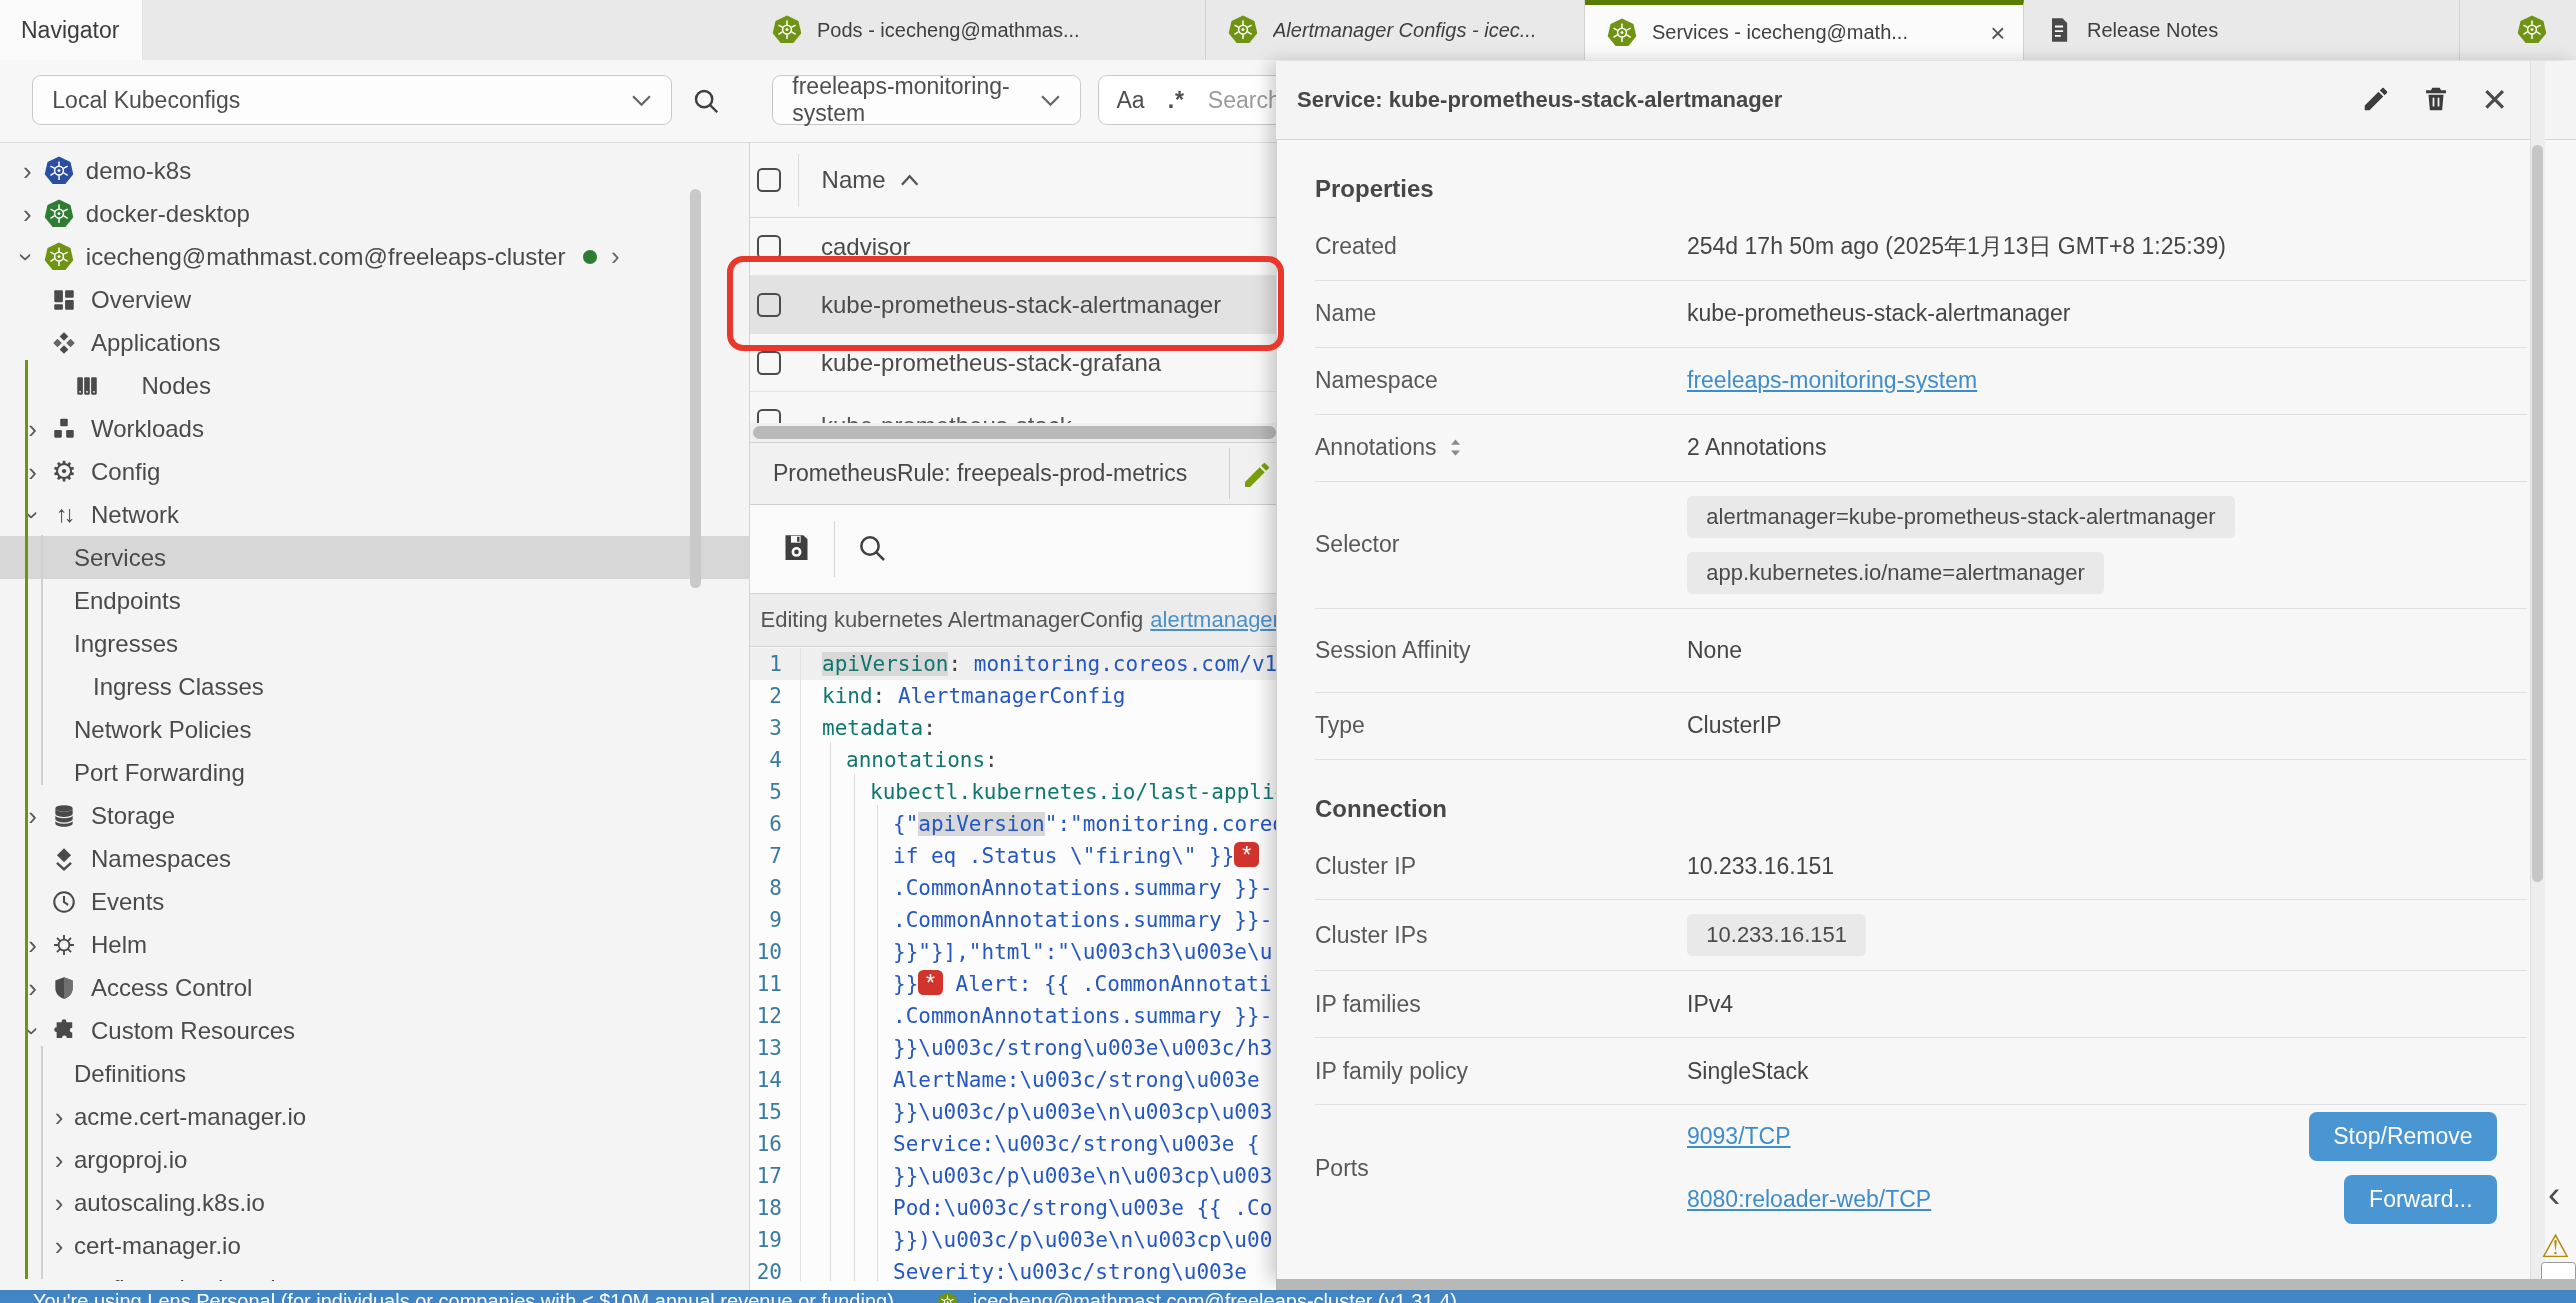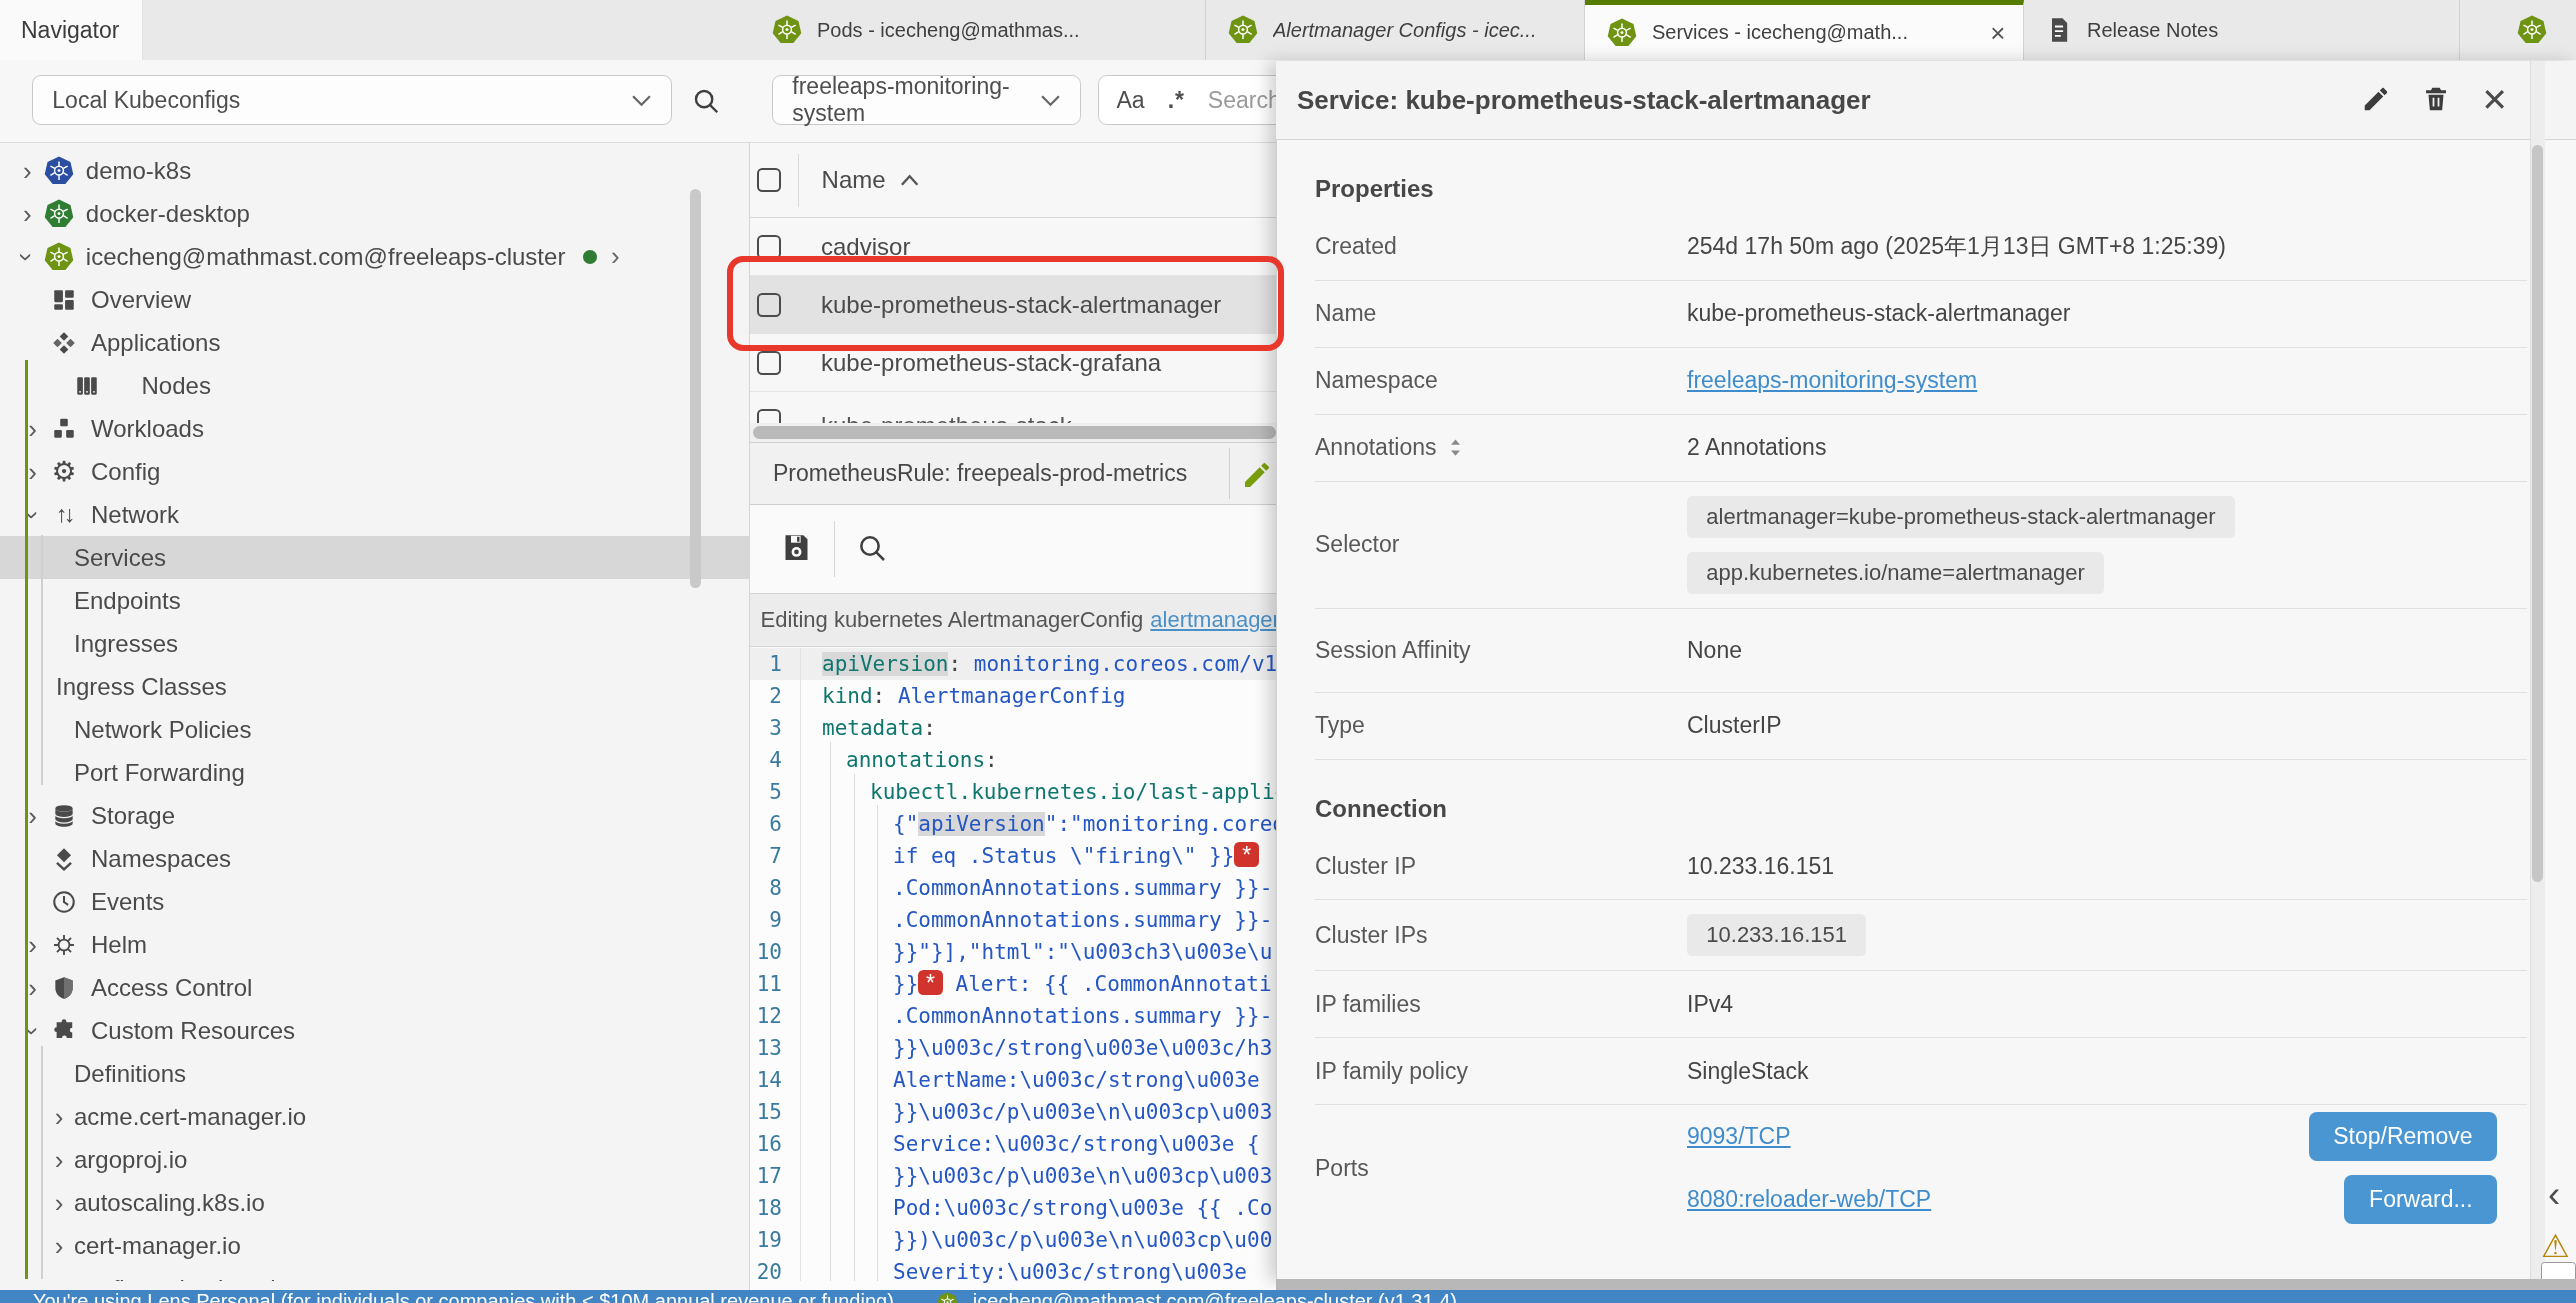--- a/index.html
+++ b/index.html
@@ -85,21 +85,21 @@
   .seg-pln{color:#444;}
   .seg-hl{background:#d8d8d8;}
   .siren{display:inline-block;width:24.6px;height:24.6px;background:#d0342c;border-radius:5.3px;vertical-align:-3.5px;position:relative;}
   .siren::after{content:"*";position:absolute;left:0;top:1.8px;width:24.6px;text-align:center;color:#fff;font-size:23px;line-height:23px;font-family:"Liberation Sans",sans-serif;}
   #gutter-line{left:800px;top:648px;width:0.9px;height:633px;background:#e2e2e2;}
   .indent-guide{position:absolute;width:0.9px;background:#dcdcdc;}
 
   
   #drawer{left:1276px;top:61px;width:1300px;height:1220px;background:#f7f7f7;border-left:0.9px solid #cfcfcf;box-shadow:-7px 0 16px rgba(0,0,0,0.18);box-sizing:border-box;}
   #drawer-header{left:1276px;top:61px;width:1300px;height:79px;background:#f4f4f4;border-bottom:0.9px solid #d4d4d4;box-sizing:border-box;display:flex;align-items:center;}
-  #drawer-title{font-size:26px;font-weight:bold;color:#474747;margin-left:21px;white-space:nowrap;}
+  #drawer-title{font-size:22px;font-weight:bold;color:#474747;margin-left:21px;white-space:nowrap;}
   #drawer-actions{margin-left:auto;display:flex;align-items:center;gap:30px;margin-right:68px;}
   #drawer-close{font-size:32px;color:#4a4a4a;line-height:1;}
   #drawer-body{left:1276px;top:140px;width:1253px;height:1141px;overflow:hidden;box-sizing:border-box;padding:0 1.8px 0 39px;}
   .d-heading{font-size:24px;font-weight:bold;color:#474747;height:49px;display:flex;align-items:center;margin-top:24.6px;}
   .d-row{display:flex;align-items:center;border-bottom:0.9px solid #e0e0e0;box-sizing:border-box;min-height:67px;position:relative;}
   .d-row.noborder{border-bottom:none;}
   .d-label{flex:0 0 372px;font-size:23px;color:#585858;display:flex;align-items:center;}
   .d-value{font-size:23px;color:#454545;}
   .d-link{font-size:23px;color:#3f8ccc;text-decoration:underline;}
   .badge{display:inline-block;background:#e9e9e9;border-radius:5.3px;padding:8px 19.3px;font-size:22px;color:#4a4a4a;}
@@ -327,21 +327,21 @@
       <span class="t-label">Services</span>
     </div>
     <div class="tree-row" style="padding-left: 44px;">
       <span class="chev"></span>
       <span class="t-label">Endpoints</span>
     </div>
     <div class="tree-row" style="padding-left: 44px;">
       <span class="chev"></span>
       <span class="t-label">Ingresses</span>
     </div>
-    <div class="tree-row" style="padding-left: 26px;">
+    <div class="tree-row" style="padding-left: 63px;">
       <span class="chev"></span>
       <span class="t-label">Ingress Classes</span>
     </div>
     <div class="tree-row" style="padding-left: 44px;">
       <span class="chev"></span>
       <span class="t-label">Network Policies</span>
     </div>
     <div class="tree-row" style="padding-left: 44px;">
       <span class="chev"></span>
       <span class="t-label">Port Forwarding</span>

